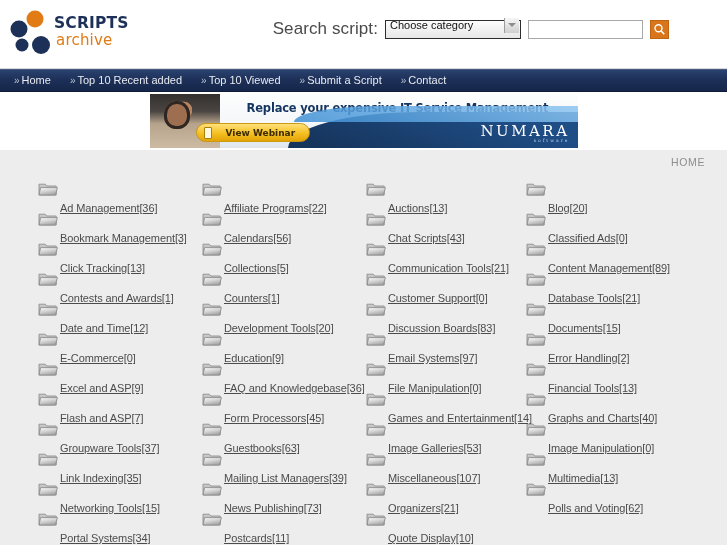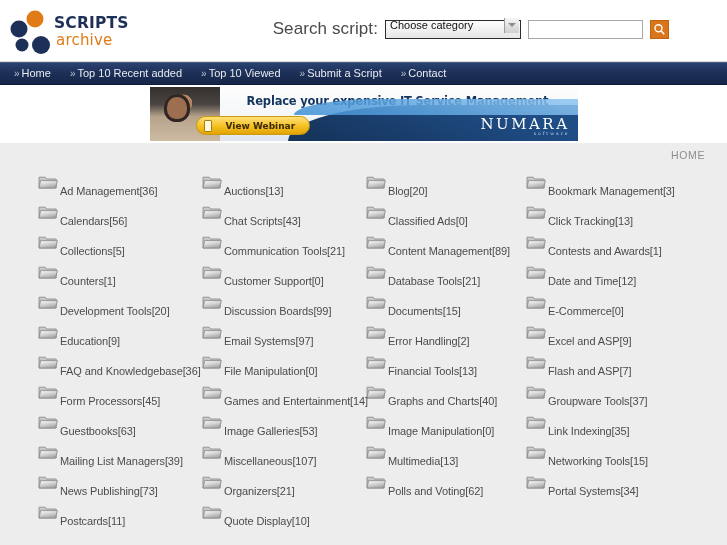--- a/index.html
+++ b/index.html
@@ -14,21 +14,21 @@
   #page {
     position: relative;
     width: 727px; height: 545px;
     background: #ededed;
     overflow: hidden;
   }
 
   
   .header {
     position: relative;
-    height: 62px;
+    height: 69px;
     background: #ffffff;
     border-bottom: 1px solid #d8d8d8;
   }
   .header-inner {
     position: relative;
     width: 727px; height: 62px;
   }
 
   
   .logo {
@@ -253,21 +253,22 @@
     text-decoration: none;
     cursor: pointer;
   }
   .folder { flex: 0 0 auto; display:block; }
   .cat-label {
     font-size: 11px;
     color: #4c4c4c;
     white-space: nowrap;
     letter-spacing: -.1px;
     position: relative;
-    top: 9px;
+    top: 19px;
+    text-decoration: underline;
   }
 </style>
 </head>
 <body>
 
 <div id="page">
 
   <div class="header">
     <div class="header-inner">
 
@@ -365,20 +366,38 @@
           <stop offset="1" stop-color="#a9a9a9"></stop>
         </linearGradient>
         <linearGradient id="fb" x1="0" y1="0" x2="0" y2="1">
           <stop offset="0" stop-color="#cfcfcf"></stop>
           <stop offset="1" stop-color="#a2a2a2"></stop>
         </linearGradient>
       </defs>
       <path d="M1 3.2 H7.2 L8.8 5.0 H18.2 V14 H1 Z" fill="url(#fb)" stroke="#8e8e8e" stroke-width="0.9"></path>
       <path d="M2.6 6.6 H19.4 L17.4 14 H1 Z" fill="url(#fg)" stroke="#8e8e8e" stroke-width="0.9"></path>
     </svg>
+    <span class="cat-label">Affiliate Programs[22]</span>
+  </a>
+        <a class="cat-item">
+    <svg class="folder" width="20" height="16" viewBox="0 0 20 16" aria-hidden="true">
+      <defs>
+        <linearGradient id="fg" x1="0" y1="0" x2="0.45" y2="1">
+          <stop offset="0" stop-color="#fbfbfb"></stop>
+          <stop offset="0.5" stop-color="#d8d8d8"></stop>
+          <stop offset="1" stop-color="#a9a9a9"></stop>
+        </linearGradient>
+        <linearGradient id="fb" x1="0" y1="0" x2="0" y2="1">
+          <stop offset="0" stop-color="#cfcfcf"></stop>
+          <stop offset="1" stop-color="#a2a2a2"></stop>
+        </linearGradient>
+      </defs>
+      <path d="M1 3.2 H7.2 L8.8 5.0 H18.2 V14 H1 Z" fill="url(#fb)" stroke="#8e8e8e" stroke-width="0.9"></path>
+      <path d="M2.6 6.6 H19.4 L17.4 14 H1 Z" fill="url(#fg)" stroke="#8e8e8e" stroke-width="0.9"></path>
+    </svg>
     <span class="cat-label">Auctions[13]</span>
   </a>
         <a class="cat-item">
     <svg class="folder" width="20" height="16" viewBox="0 0 20 16" aria-hidden="true">
       <defs>
         <linearGradient id="fg" x1="0" y1="0" x2="0.45" y2="1">
           <stop offset="0" stop-color="#fbfbfb"></stop>
           <stop offset="0.5" stop-color="#d8d8d8"></stop>
           <stop offset="1" stop-color="#a9a9a9"></stop>
         </linearGradient>
@@ -653,21 +672,21 @@
           <stop offset="1" stop-color="#a9a9a9"></stop>
         </linearGradient>
         <linearGradient id="fb" x1="0" y1="0" x2="0" y2="1">
           <stop offset="0" stop-color="#cfcfcf"></stop>
           <stop offset="1" stop-color="#a2a2a2"></stop>
         </linearGradient>
       </defs>
       <path d="M1 3.2 H7.2 L8.8 5.0 H18.2 V14 H1 Z" fill="url(#fb)" stroke="#8e8e8e" stroke-width="0.9"></path>
       <path d="M2.6 6.6 H19.4 L17.4 14 H1 Z" fill="url(#fg)" stroke="#8e8e8e" stroke-width="0.9"></path>
     </svg>
-    <span class="cat-label">Discussion Boards[99]</span>
+    <span class="cat-label">Discussion Boards[83]</span>
   </a>
         <a class="cat-item">
     <svg class="folder" width="20" height="16" viewBox="0 0 20 16" aria-hidden="true">
       <defs>
         <linearGradient id="fg" x1="0" y1="0" x2="0.45" y2="1">
           <stop offset="0" stop-color="#fbfbfb"></stop>
           <stop offset="0.5" stop-color="#d8d8d8"></stop>
           <stop offset="1" stop-color="#a9a9a9"></stop>
         </linearGradient>
         <linearGradient id="fb" x1="0" y1="0" x2="0" y2="1">

